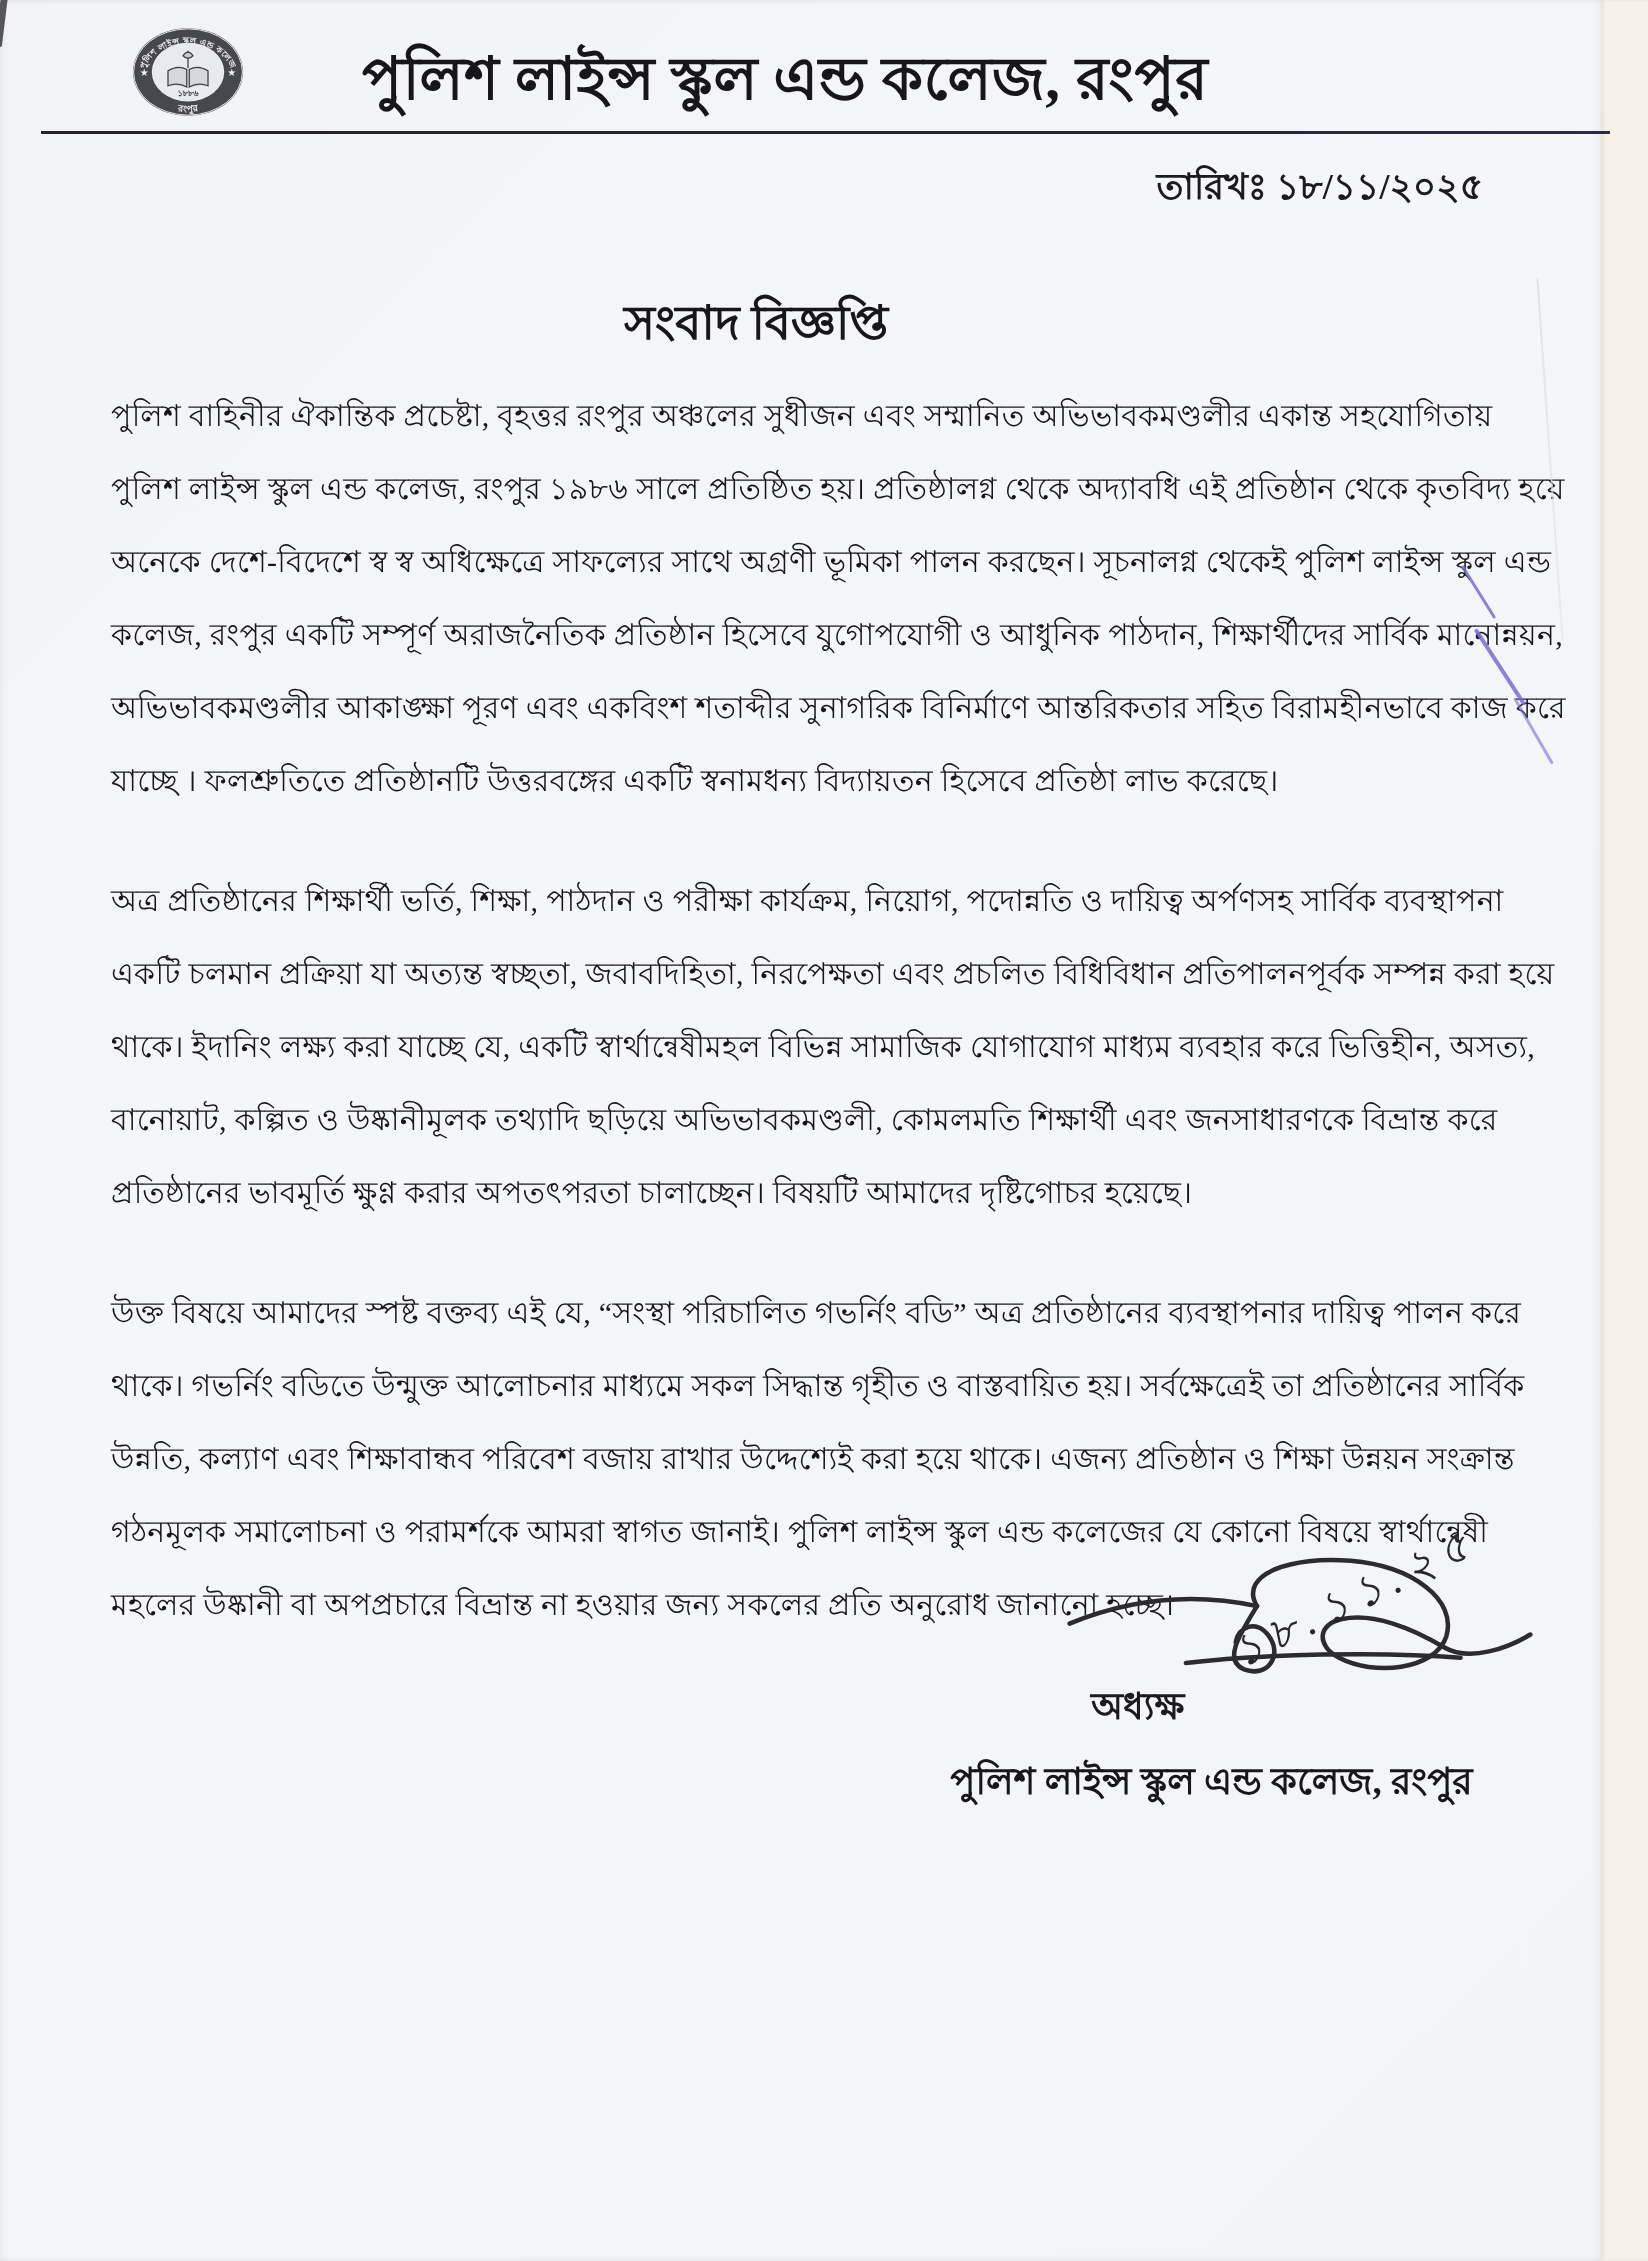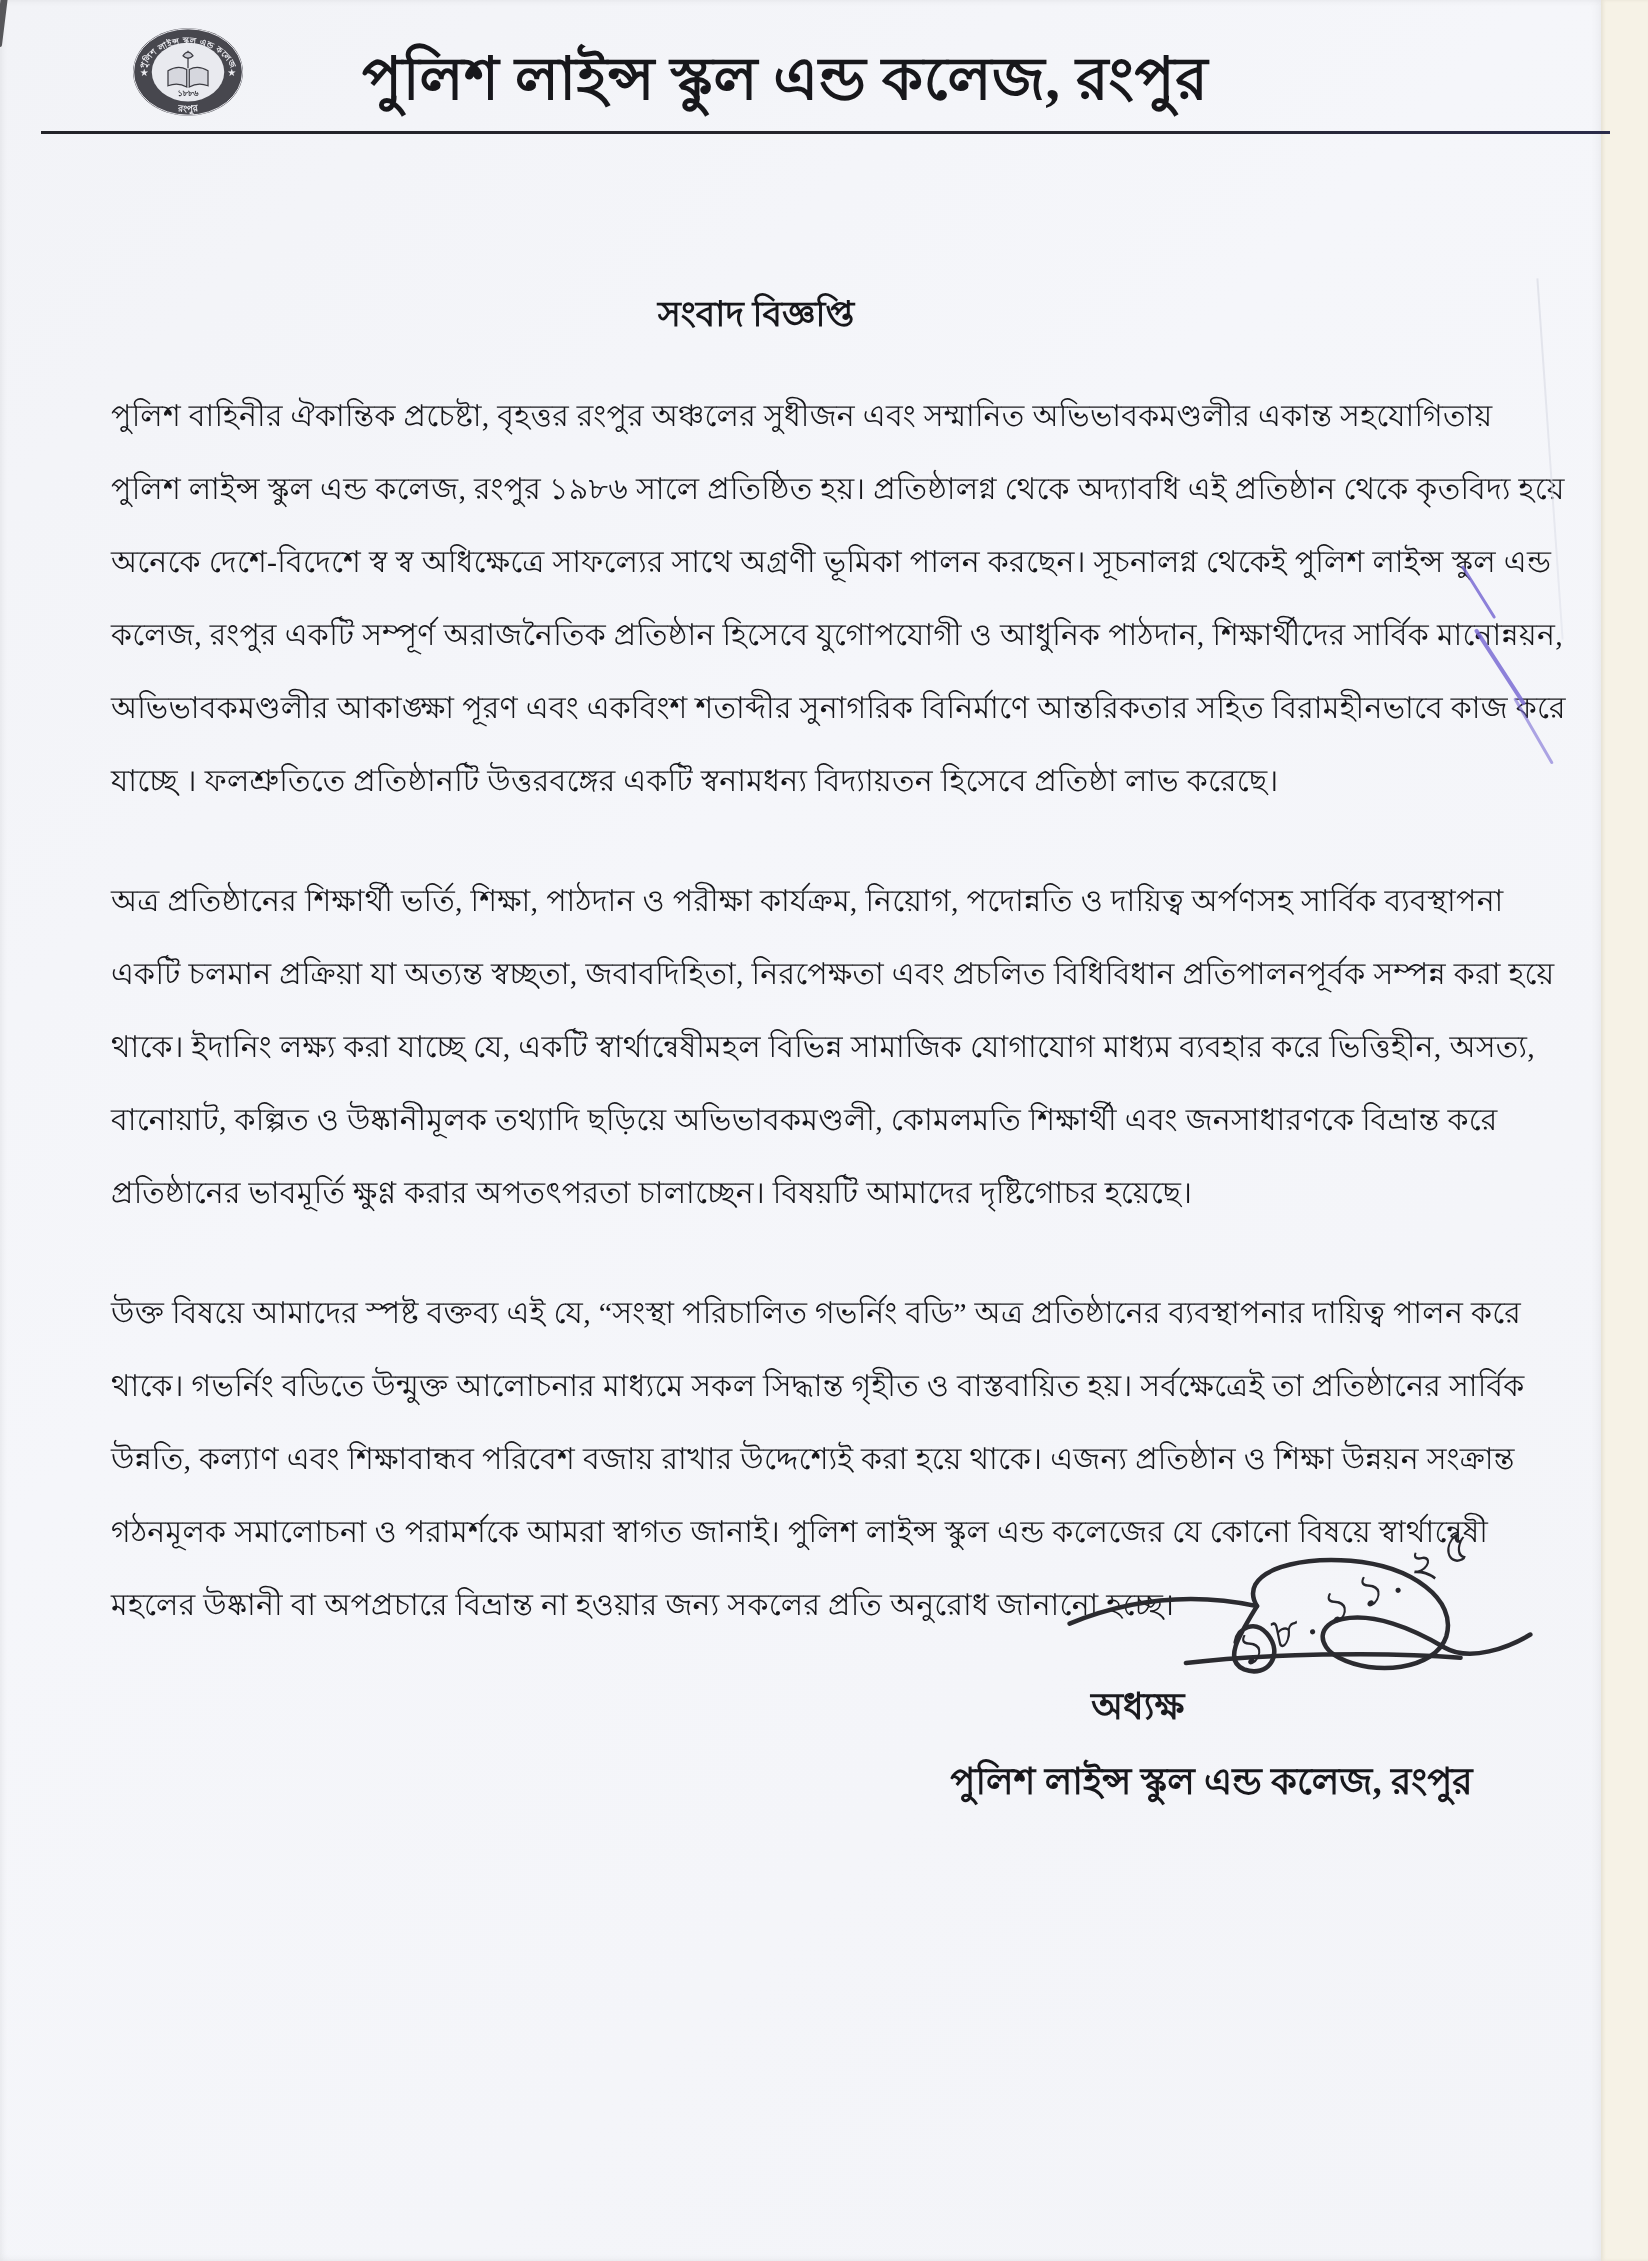--- a/index.html
+++ b/index.html
@@ -60,21 +60,21 @@
   .date-line {
     position:absolute; right:166px; top:159px;
     font-size:36px; font-weight:700;
     color:#1b1b1f;
     white-space:nowrap;
   }
   .notice-title {
     position:absolute; left:0; top:287px;
     width:1512px;
     text-align:center;
-    font-size:35px; font-weight:700;
+    font-size:47px; font-weight:700;
     color:#17171b;
   }
   
   .body-text {
     position:absolute; left:111px; top:379px;
     width:1458px;
     color:#17171b;
   }
   .body-text p {
     font-size:30px;
@@ -168,20 +168,21 @@
       </text>
       <text class="seal-bottom">
         <textPath href="#arcBottom" startOffset="50%" text-anchor="middle">রংপুর</textPath>
       </text>
     </svg>
   </div>
 
   <div class="school-title">পুলিশ লাইন্স স্কুল এন্ড কলেজ, রংপুর</div>
   <div class="header-rule"></div>
 
+  <div class="date-line">তারিখঃ ১৮/১১/২০২৫</div>
 
   <div class="notice-title">সংবাদ বিজ্ঞপ্তি</div>
 
   <div class="body-text">
     <p>পুলিশ বাহিনীর ঐকান্তিক  প্রচেষ্টা, বৃহত্তর রংপুর অঞ্চলের সুধীজন এবং সম্মানিত অভিভাবকমণ্ডলীর একান্ত সহযোগিতায় পুলিশ লাইন্স স্কুল এন্ড কলেজ, রংপুর ১৯৮৬ সালে প্রতিষ্ঠিত হয়। প্রতিষ্ঠালগ্ন থেকে অদ্যাবধি এই প্রতিষ্ঠান থেকে কৃতবিদ্য হয়ে অনেকে দেশে-বিদেশে স্ব স্ব অধিক্ষেত্রে সাফল্যের সাথে অগ্রণী ভূমিকা পালন করছেন। সূচনালগ্ন থেকেই পুলিশ লাইন্স স্কুল এন্ড কলেজ, রংপুর একটি সম্পূর্ণ অরাজনৈতিক প্রতিষ্ঠান হিসেবে যুগোপযোগী ও আধুনিক পাঠদান, শিক্ষার্থীদের সার্বিক মানোন্নয়ন, অভিভাবকমণ্ডলীর আকাঙ্ক্ষা পূরণ এবং একবিংশ শতাব্দীর সুনাগরিক বিনির্মাণে আন্তরিকতার সহিত বিরামহীনভাবে কাজ করে যাচ্ছে । ফলশ্রুতিতে প্রতিষ্ঠানটি উত্তরবঙ্গের একটি স্বনামধন্য বিদ্যায়তন হিসেবে প্রতিষ্ঠা লাভ করেছে।</p>
     <p>অত্র প্রতিষ্ঠানের শিক্ষার্থী ভর্তি, শিক্ষা, পাঠদান ও পরীক্ষা কার্যক্রম, নিয়োগ, পদোন্নতি ও দায়িত্ব অর্পণসহ সার্বিক ব্যবস্থাপনা একটি চলমান প্রক্রিয়া যা অত্যন্ত স্বচ্ছতা, জবাবদিহিতা, নিরপেক্ষতা এবং প্রচলিত বিধিবিধান প্রতিপালনপূর্বক সম্পন্ন করা হয়ে থাকে। ইদানিং লক্ষ্য করা যাচ্ছে যে, একটি স্বার্থান্বেষীমহল বিভিন্ন সামাজিক যোগাযোগ মাধ্যম ব্যবহার করে ভিত্তিহীন, অসত্য, বানোয়াট, কল্পিত ও উষ্কানীমূলক তথ্যাদি ছড়িয়ে অভিভাবকমণ্ডলী, কোমলমতি শিক্ষার্থী এবং জনসাধারণকে বিভ্রান্ত করে প্রতিষ্ঠানের ভাবমূর্তি ক্ষুণ্ণ করার অপতৎপরতা চালাচ্ছেন। বিষয়টি আমাদের দৃষ্টিগোচর হয়েছে।</p>
     <p>উক্ত বিষয়ে আমাদের স্পষ্ট বক্তব্য এই যে, “সংস্থা পরিচালিত গভর্নিং বডি” অত্র প্রতিষ্ঠানের ব্যবস্থাপনার দায়িত্ব পালন করে থাকে। গভর্নিং বডিতে উন্মুক্ত আলোচনার মাধ্যমে সকল সিদ্ধান্ত গৃহীত ও বাস্তবায়িত হয়। সর্বক্ষেত্রেই তা প্রতিষ্ঠানের সার্বিক উন্নতি, কল্যাণ এবং শিক্ষাবান্ধব পরিবেশ বজায় রাখার উদ্দেশ্যেই করা হয়ে থাকে। এজন্য প্রতিষ্ঠান ও শিক্ষা উন্নয়ন সংক্রান্ত গঠনমূলক সমালোচনা ও পরামর্শকে আমরা স্বাগত জানাই। পুলিশ লাইন্স স্কুল এন্ড কলেজের যে কোনো বিষয়ে স্বার্থান্বেষী মহলের উষ্কানী বা অপপ্রচারে বিভ্রান্ত না হওয়ার জন্য সকলের প্রতি অনুরোধ জানানো হচ্ছে।</p>
   </div>
 
   <svg class="sig-scribble" viewBox="0 0 780 250">

